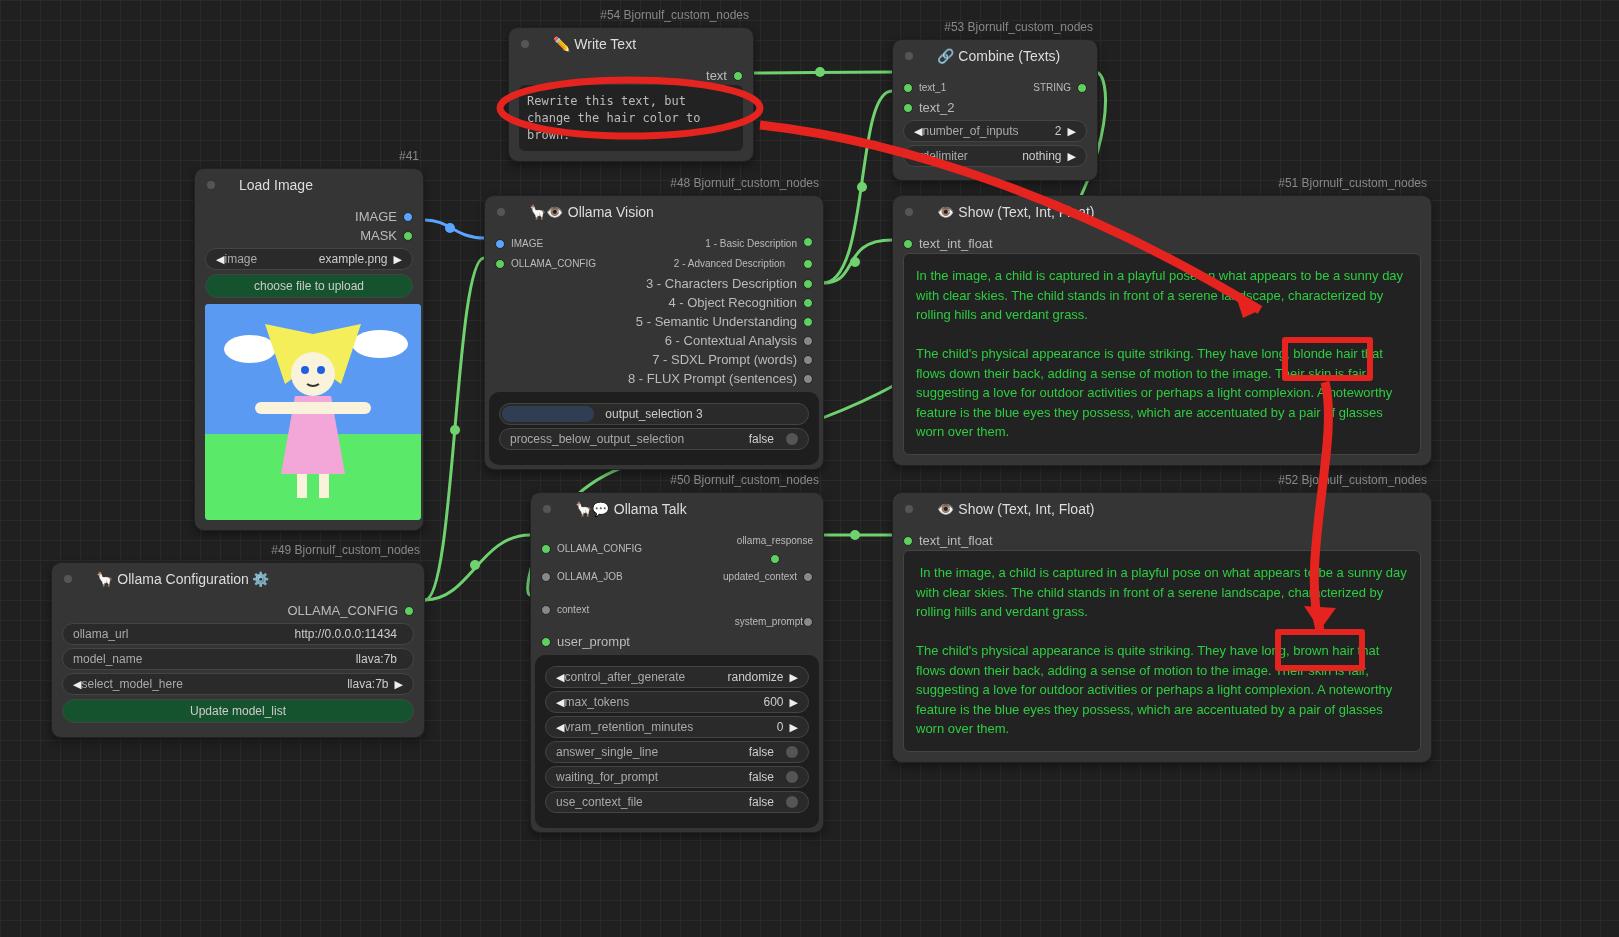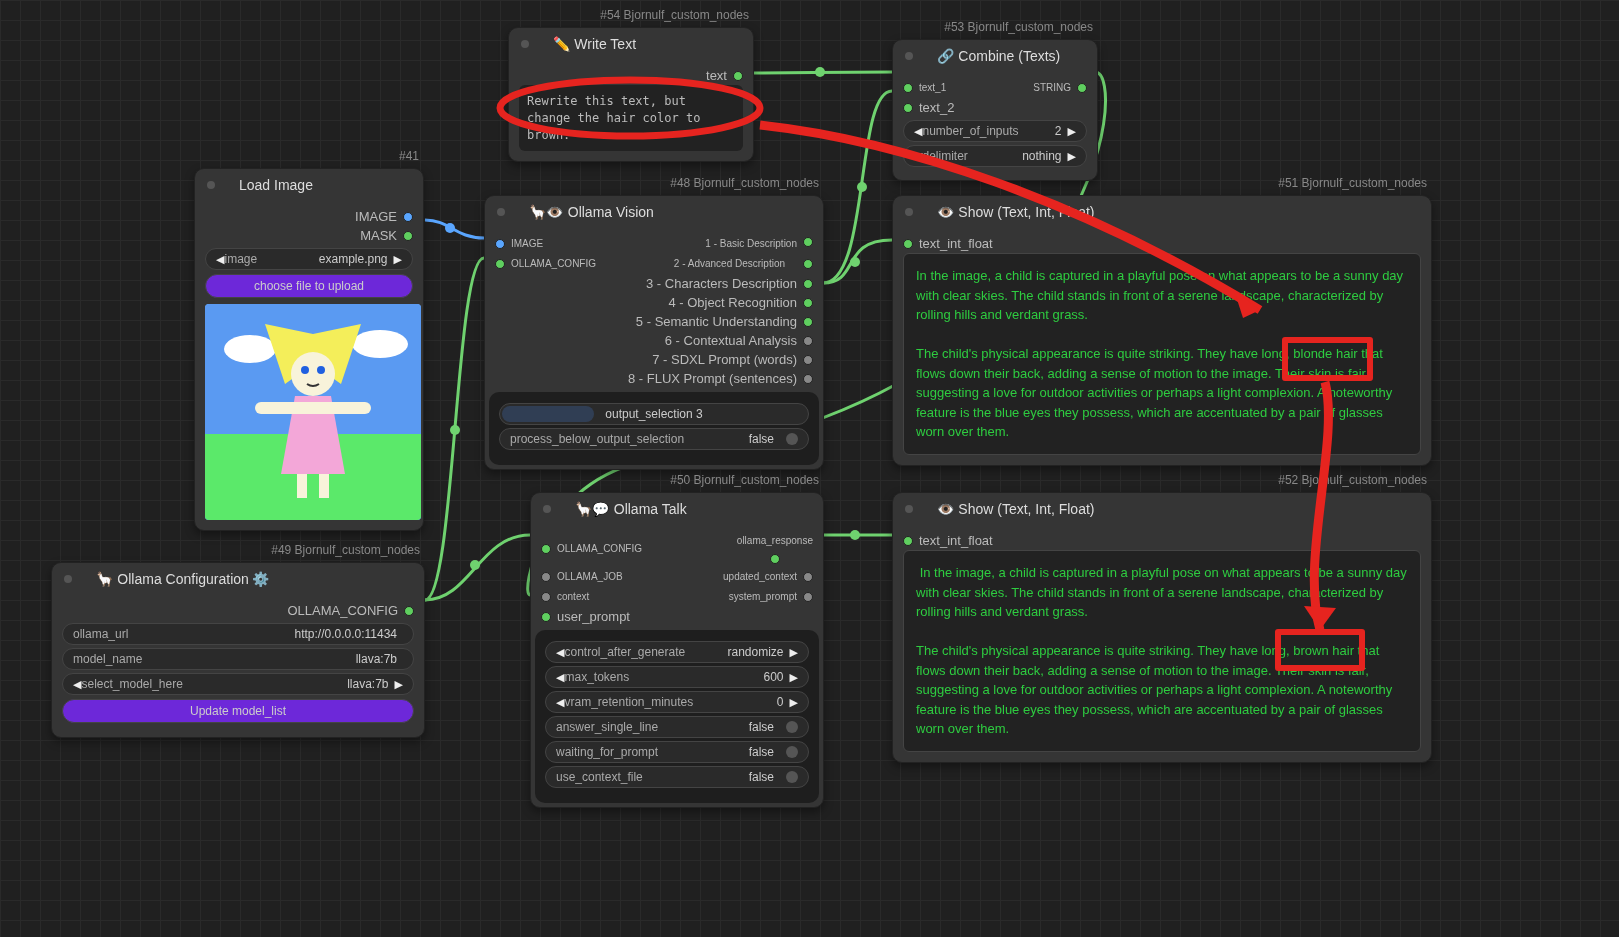--- a/index.html
+++ b/index.html
@@ -72,21 +72,21 @@
     color:#aaa;
     margin:3px 0;
   }
   .widget .arrow { color:#eee; font-size:11px; cursor:pointer; }
   .widget .wlabel { flex:0 0 auto; }
   .widget .wval { flex:1 1 auto; text-align:right; padding-right:6px; color:#ccc; }
   .widget.toggle .tog {
     width:12px; height:12px; border-radius:50%; background:#555; margin-left:6px;
   }
   .btn {
-    background:#6d28d9;
+    background:#14532d;
     border:1px solid #444;
     border-radius:12px;
     padding:4px 10px;
     text-align:center;
     font-size:12px;
     color:#ccc;
     margin:4px 0;
     cursor:pointer;
   }
 
@@ -420,21 +420,21 @@
       <span style="display:flex;align-items:center;gap:6px;">
           <span class="lbl">updated_context</span>
           <span class="port gray"></span>
         </span>
     </div>
     <div class="row">
       <span style="display:flex;align-items:center;gap:6px;">
           <span class="port gray"></span>
           <span class="lbl">context</span>
         </span>
-      <span style="display:flex;align-items:center;gap:6px;">
+      <span style="display:flex;align-items:center;margin-top:25px;">
           <span class="lbl">system_prompt</span>
           <span class="port gray"></span>
         </span>
     </div>
     <div class="port-row left">
         <span class="port green"></span>
         <span class="lbl">user_prompt</span>
       </div>
     <div class="dark-section">
       <div class="widget">

